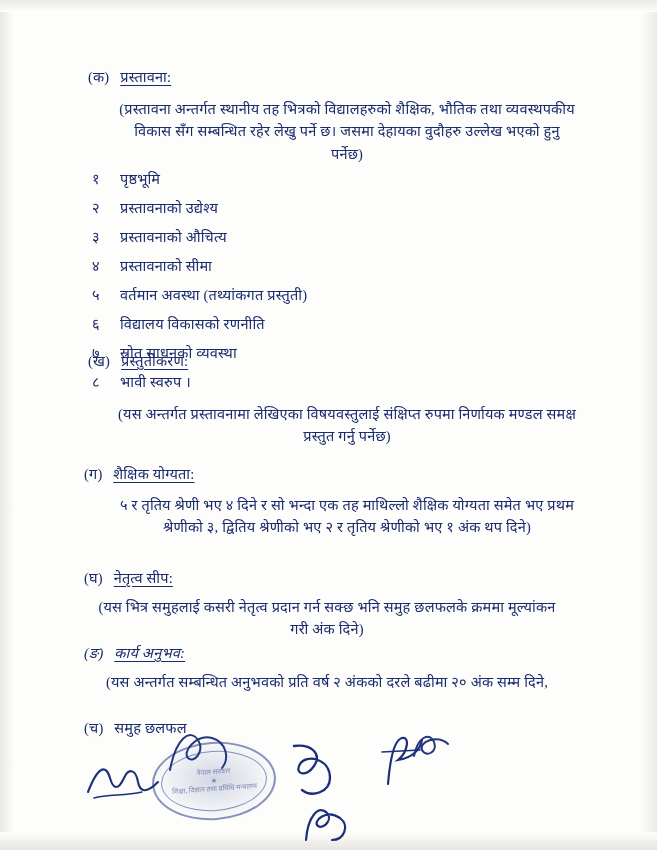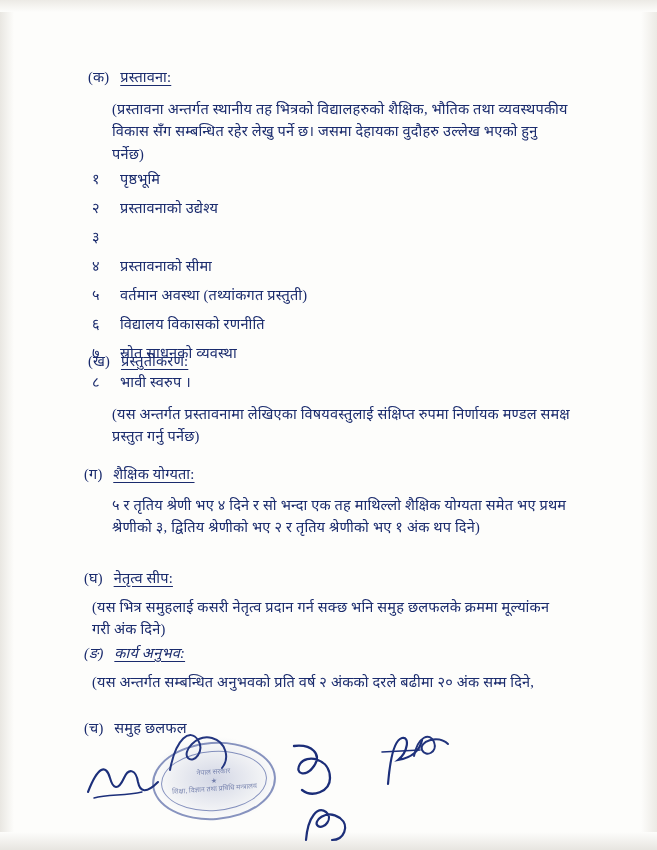--- a/index.html
+++ b/index.html
@@ -77,20 +77,21 @@
   }
 
   
   .para {
     position: absolute;
     width: 470px;
   }
   .para .line {
     display: block;
     white-space: nowrap;
+    text-align: center;
   }
 
   
   .numlist {
     position: absolute;
     left: 92px;
   }
   .numlist .row {
     display: flex;
     align-items: baseline;
@@ -168,20 +169,21 @@
       <div class="row">
         <span class="num">१</span>
         <span class="txt">पृष्ठभूमि</span>
       </div>
       <div class="row">
         <span class="num">२</span>
         <span class="txt">प्रस्तावनाको उद्येश्य</span>
       </div>
       <div class="row">
         <span class="num">३</span>
+        <span class="txt">प्रस्तावनाको औचित्य</span>
       </div>
       <div class="row">
         <span class="num">४</span>
         <span class="txt">प्रस्तावनाको सीमा</span>
       </div>
       <div class="row">
         <span class="num">५</span>
         <span class="txt">वर्तमान अवस्था (तथ्यांकगत प्रस्तुती)</span>
       </div>
       <div class="row">

